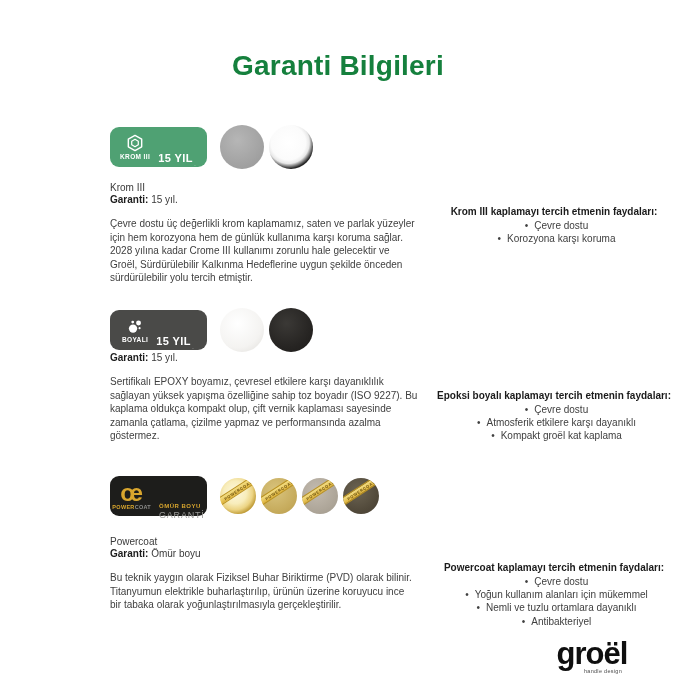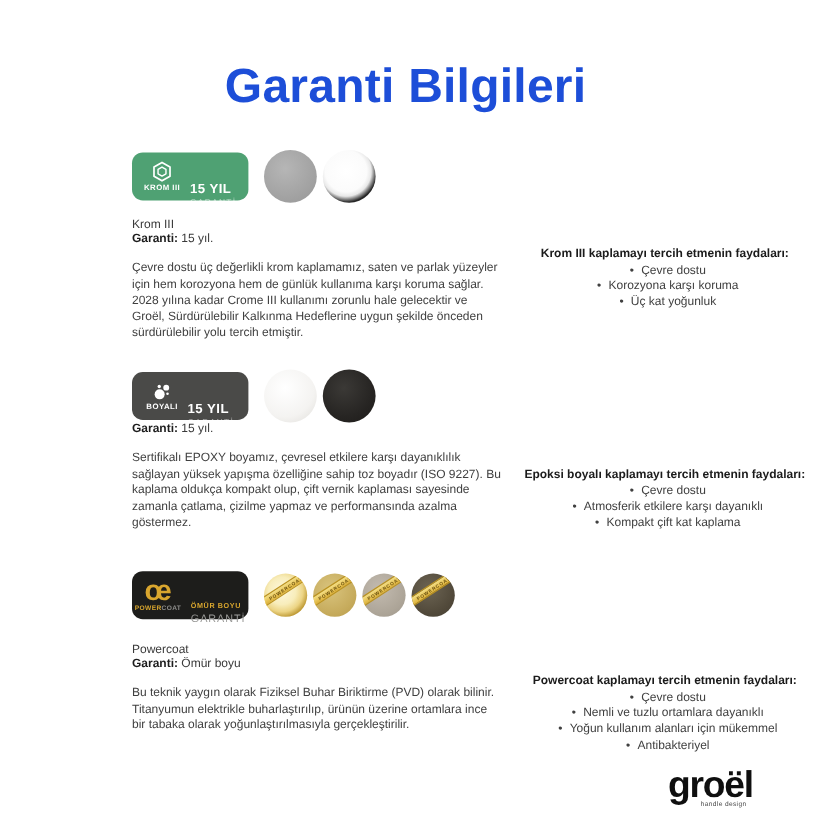--- a/index.html
+++ b/index.html
@@ -1,21 +1,21 @@
 <!DOCTYPE html>
 <html><head>
 <meta charset="utf-8">
 <style>
   * { margin:0; padding:0; box-sizing:border-box; }
   html,body { background:#ffffff; }
   body { font-family:"Liberation Sans", sans-serif; }
   .page { position:relative; width:700px; height:700px; background:#ffffff; overflow:hidden; }
 
   .title { position:absolute; top:50px; left:0; width:676px; text-align:center;
-           font-size:40px; font-weight:800; color:#1d4ed8; letter-spacing:0.2px; }
+           font-size:28px; font-weight:800; color:#15803d; letter-spacing:0.2px; }
 
   .sec-left  { position:absolute; left:110px; width:308px; }
   .sec-right { position:absolute; left:422px; width:264px;text-align:center; }
   .s1-left { top:125px; } .s2-left { top:308px; } .s3-left { top:474px; }
   .s1-right { top:205px; } .s2-right { top:389px; } .s3-right { top:561px; }
 
   .badge-row { display:flex; align-items:center; height:44px; }
 
   .badge { width:97px; height:40px; border-radius:9px; display:flex; align-items:center;
            justify-content:center; gap:8px; flex:none; }
@@ -103,21 +103,20 @@
     <div class="prod-name">Krom III</div>
     <div class="warranty"><b>Garanti:</b> <span>15 yıl.</span></div>
     <p class="para">Çevre dostu üç değerlikli krom kaplamamız, saten ve parlak yüzeyler için hem korozyona hem de günlük kullanıma karşı koruma sağlar. 2028 yılına kadar Crome III kullanımı zorunlu hale gelecektir ve Groël, Sürdürülebilir Kalkınma Hedeflerine uygun şekilde önceden sürdürülebilir yolu tercih etmiştir.</p>
   </div>
 
   <div class="sec-right s1-right">
     <div class="benefits-title">Krom III kaplamayı tercih etmenin faydaları:</div>
     <ul class="benefits">
         <li>Çevre dostu</li>
         <li>Korozyona karşı koruma</li>
-        <li>Üç kat yoğunluk</li>
       </ul>
   </div>
 
   <div class="sec-left s2-left">
     <div class="badge-row">
       <div class="badge badge-boyali">
         <div class="badge-left">
           <svg class="icon-svg" width="18" height="18" viewBox="0 0 22 22" fill="#ffffff">
             <circle cx="8.6" cy="14.2" r="5.1"></circle>
             <circle cx="15.3" cy="7.4" r="3"></circle>
@@ -138,21 +137,21 @@
     </div>
     <div class="warranty"><b>Garanti:</b> <span>15 yıl.</span></div>
     <p class="para">Sertifikalı EPOXY boyamız, çevresel etkilere karşı dayanıklılık sağlayan yüksek yapışma özelliğine sahip toz boyadır (ISO 9227). Bu kaplama oldukça kompakt olup, çift vernik kaplaması sayesinde zamanla çatlama, çizilme yapmaz ve performansında azalma göstermez.</p>
   </div>
 
   <div class="sec-right s2-right">
     <div class="benefits-title">Epoksi boyalı kaplamayı tercih etmenin faydaları:</div>
     <ul class="benefits">
         <li>Çevre dostu</li>
         <li>Atmosferik etkilere karşı dayanıklı</li>
-        <li>Kompakt çift kat kaplama</li>
+        <li>Kompakt groël kat kaplama</li>
       </ul>
   </div>
 
   <div class="sec-left s3-left">
     <div class="badge-row">
       <div class="badge badge-power">
         <div class="badge-left">
           <span class="oe-glyph">œ</span>
           <span class="pc-label"><span class="pri-part">POWER</span><span class="sec-part">COAT</span></span>
         </div>
@@ -171,29 +170,29 @@
         <div class="swatch sw-36 pswatch sw-champ">
           <div class="ribbon">POWERCOAT</div>
         </div>
         <div class="swatch sw-36 pswatch sw-bronz">
           <div class="ribbon">POWERCOAT</div>
         </div>
       </div>
     </div>
     <div class="prod-name" style="margin-top:18px;">Powercoat</div>
     <div class="warranty"><b>Garanti:</b> <span>Ömür boyu</span></div>
-    <p class="para">Bu teknik yaygın olarak Fiziksel Buhar Biriktirme (PVD) olarak bilinir. Titanyumun elektrikle buharlaştırılıp, ürünün üzerine ortamlara ince bir tabaka olarak yoğunlaştırılmasıyla gerçekleştirilir.</p>
+    <p class="para">Bu teknik yaygın olarak Fiziksel Buhar Biriktirme (PVD) olarak bilinir. Titanyumun elektrikle buharlaştırılıp, ürünün üzerine koruyucu ince bir tabaka olarak yoğunlaştırılmasıyla gerçekleştirilir.</p>
   </div>
 
   <div class="sec-right s3-right">
     <div class="benefits-title">Powercoat kaplamayı tercih etmenin faydaları:</div>
     <ul class="benefits">
         <li>Çevre dostu</li>
+        <li>Yoğun kullanım alanları için mükemmel</li>
         <li>Nemli ve tuzlu ortamlara dayanıklı</li>
-        <li>Yoğun kullanım alanları için mükemmel</li>
         <li>Antibakteriyel</li>
       </ul>
   </div>
 
   <div class="logo-wrap">
     <div class="logo-text">groël</div>
     <div class="logo-tagline">handle design</div>
   </div>
 
 </div>

